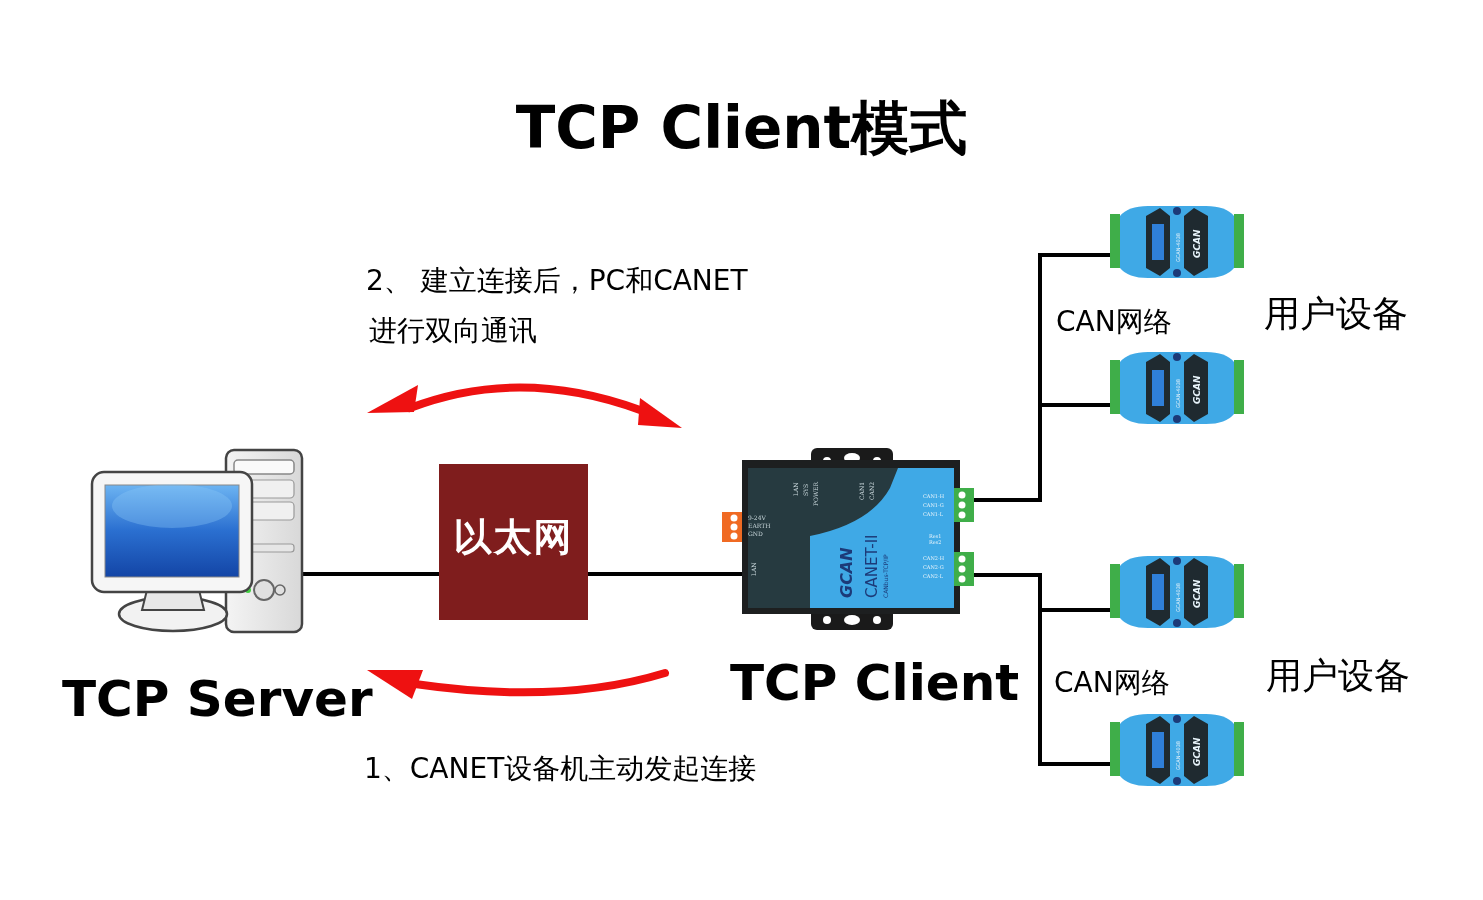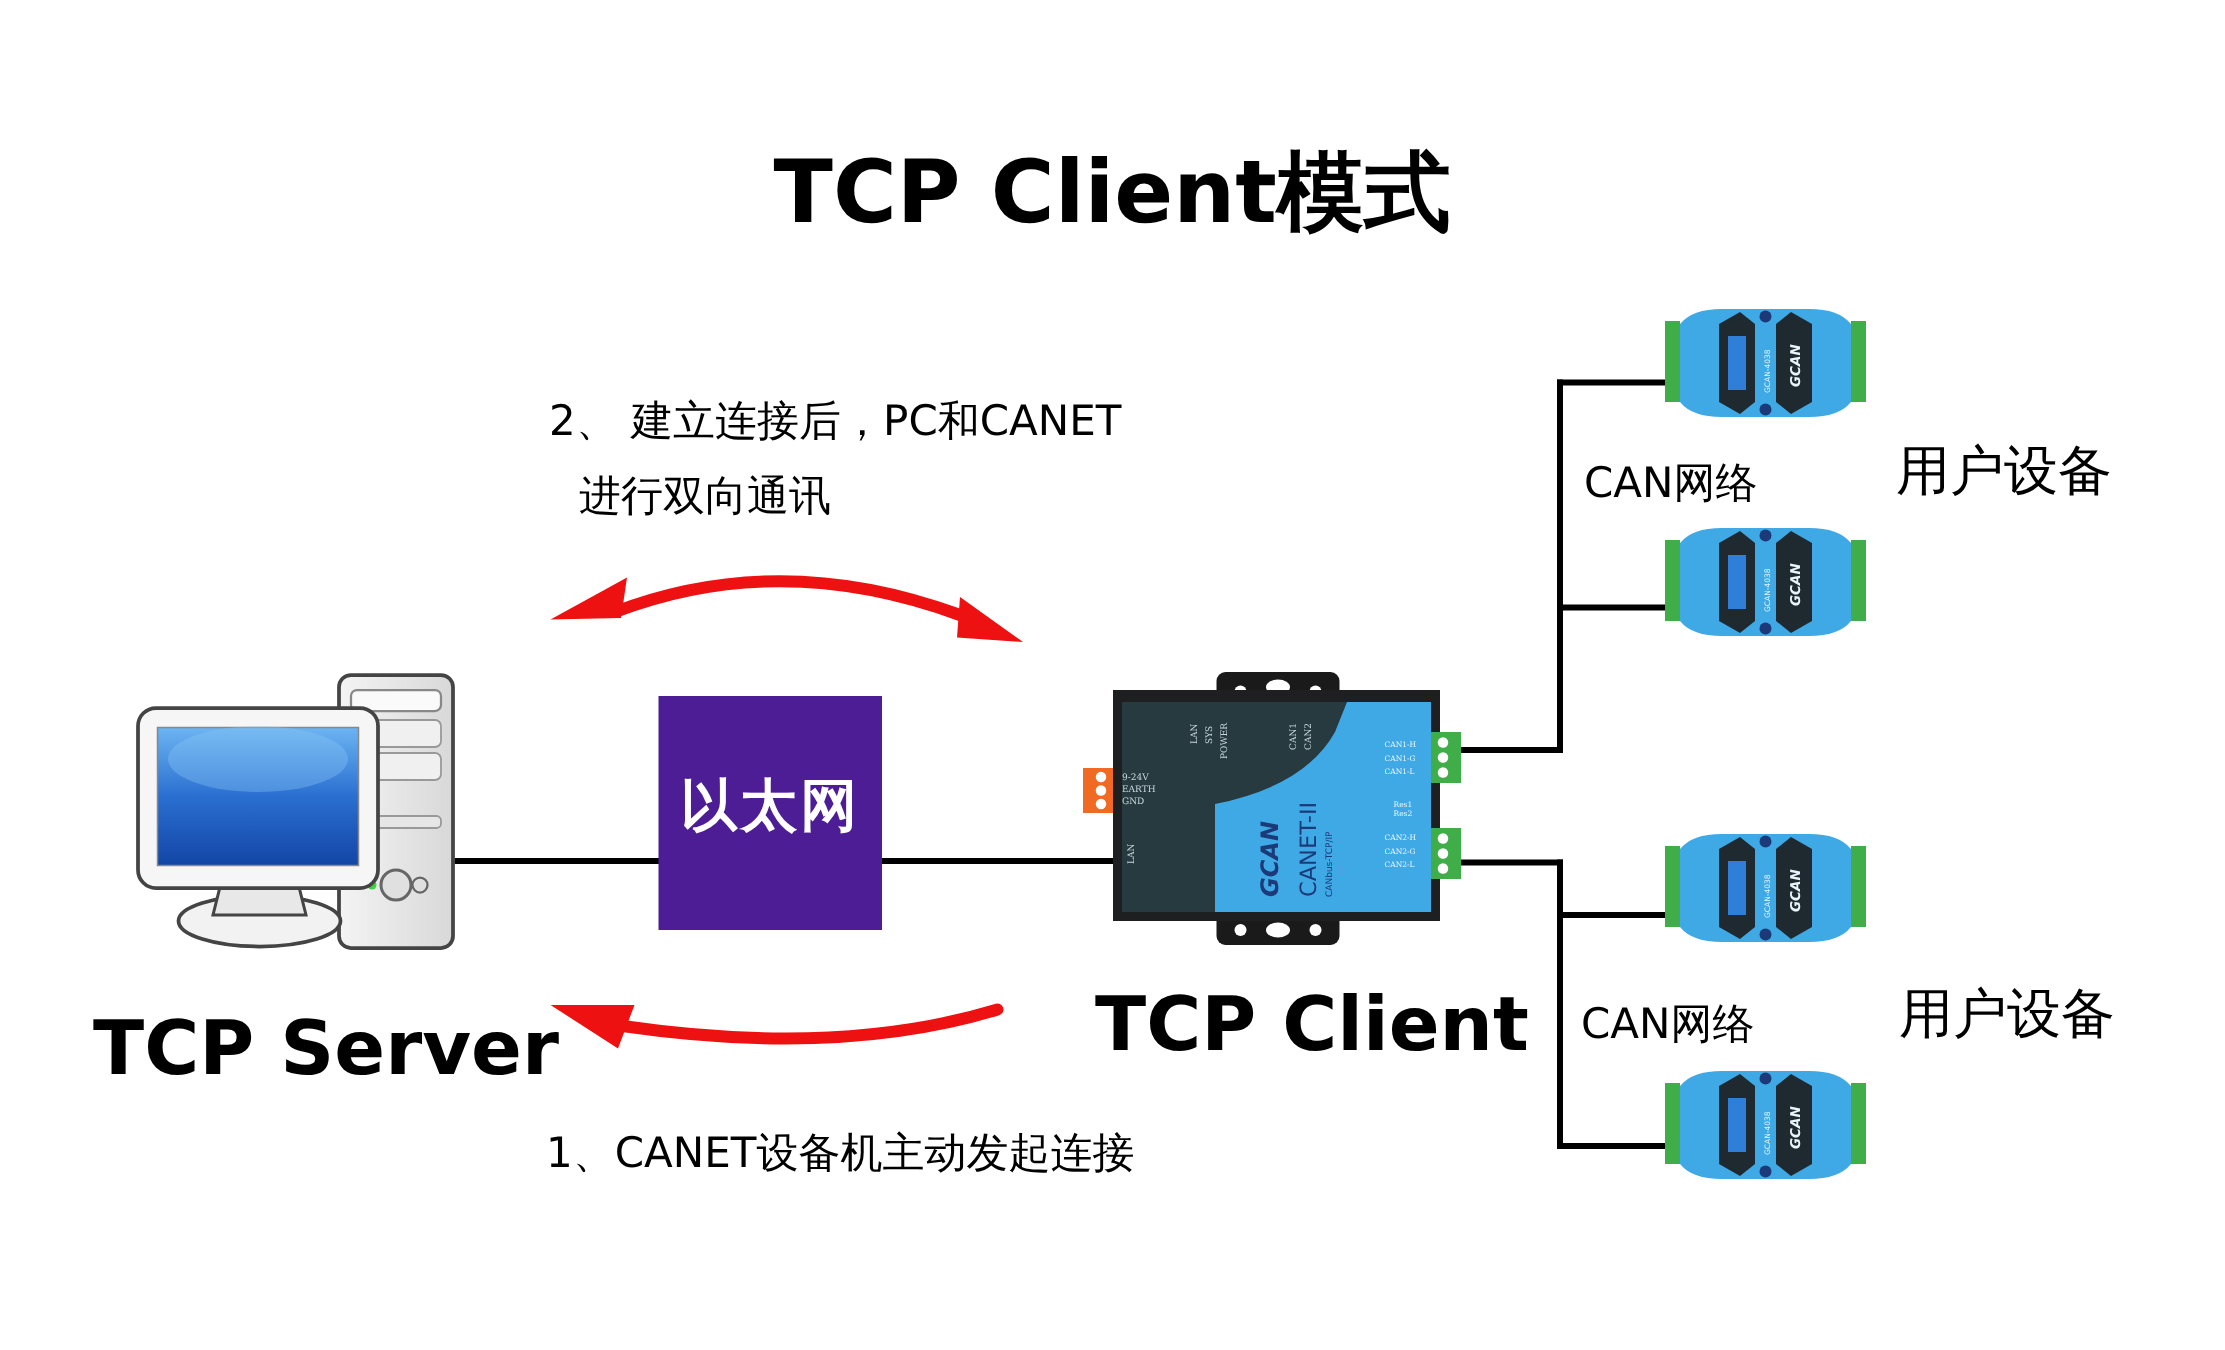--- a/index.html
+++ b/index.html
@@ -4,21 +4,21 @@
 <style>
   html, body { margin:0; padding:0; background:#ffffff; }
   body { width:1483px; height:900px; position:relative; overflow:hidden;
          font-family:"DejaVu Sans", "Liberation Sans", sans-serif; color:#000; }
   .abs { position:absolute; }
   .title { left:0; width:1483px; top:70px; text-align:center; font-size:58px; font-weight:bold; letter-spacing:0px;margin-top:20px; }
   .label-big { font-size:50px; font-weight:bold; white-space:nowrap; }
   .note { font-size:28px; white-space:nowrap; }
   .can-label { font-size:28px; white-space:nowrap; }
   .user-label { font-size:36px; white-space:nowrap;font-family:Liberation Mono, monospace; }
-  .eth-box { left:439px; top:464px; width:149px; height:156px; background:#4c1d95;
+  .eth-box { left:439px; top:464px; width:149px; height:156px; background:#7f1d1d;
              display:flex; align-items:center; justify-content:center; }
   .eth-text { color:#ffffff; font-size:38px; font-weight:bold; letter-spacing:2px; margin-top:-10px; }
   .line { background:#000; }
   svg { position:absolute; overflow:visible; }
 </style>
 </head>
 <body>
 
 <div class="abs title">TCP Client模式</div>
 
@@ -65,21 +65,21 @@
   <ellipse cx="84" cy="58" rx="60" ry="22" fill="#8cc8f7" opacity="0.35"></ellipse>
 </svg>
 
 <div class="abs label-big" style="left:62px;top:670px;">TCP Server</div>
 
 <div class="abs eth-box">
   <span class="eth-text">以太网</span>
 </div>
 
 <div class="abs note" style="left:366px;top:262px;">2、 建立连接后，PC和CANET</div>
-<div class="abs note" style="left:386px;top:312px;">进行双向通讯</div>
+<div class="abs note" style="left:369px;top:312px;">进行双向通讯</div>
 <div class="abs note" style="left:364px;top:750px;text-align:right;">1、CANET设备机主动发起连接</div>
 
 <svg style="left:0;top:0;" width="1483" height="900">
   <path d="M410 408 Q520 366 640 410" fill="none" stroke="#ee1111" stroke-width="8" stroke-linecap="round"></path>
   <polygon points="367,413 418,385 414,412" fill="#ee1111"></polygon>
   <polygon points="682,428 640,398 638,425" fill="#ee1111"></polygon>
 </svg>
 
 <svg style="left:0;top:0;" width="1483" height="900">
   <path d="M665 673 Q560 705 415 684" fill="none" stroke="#ee1111" stroke-width="8" stroke-linecap="round"></path>

